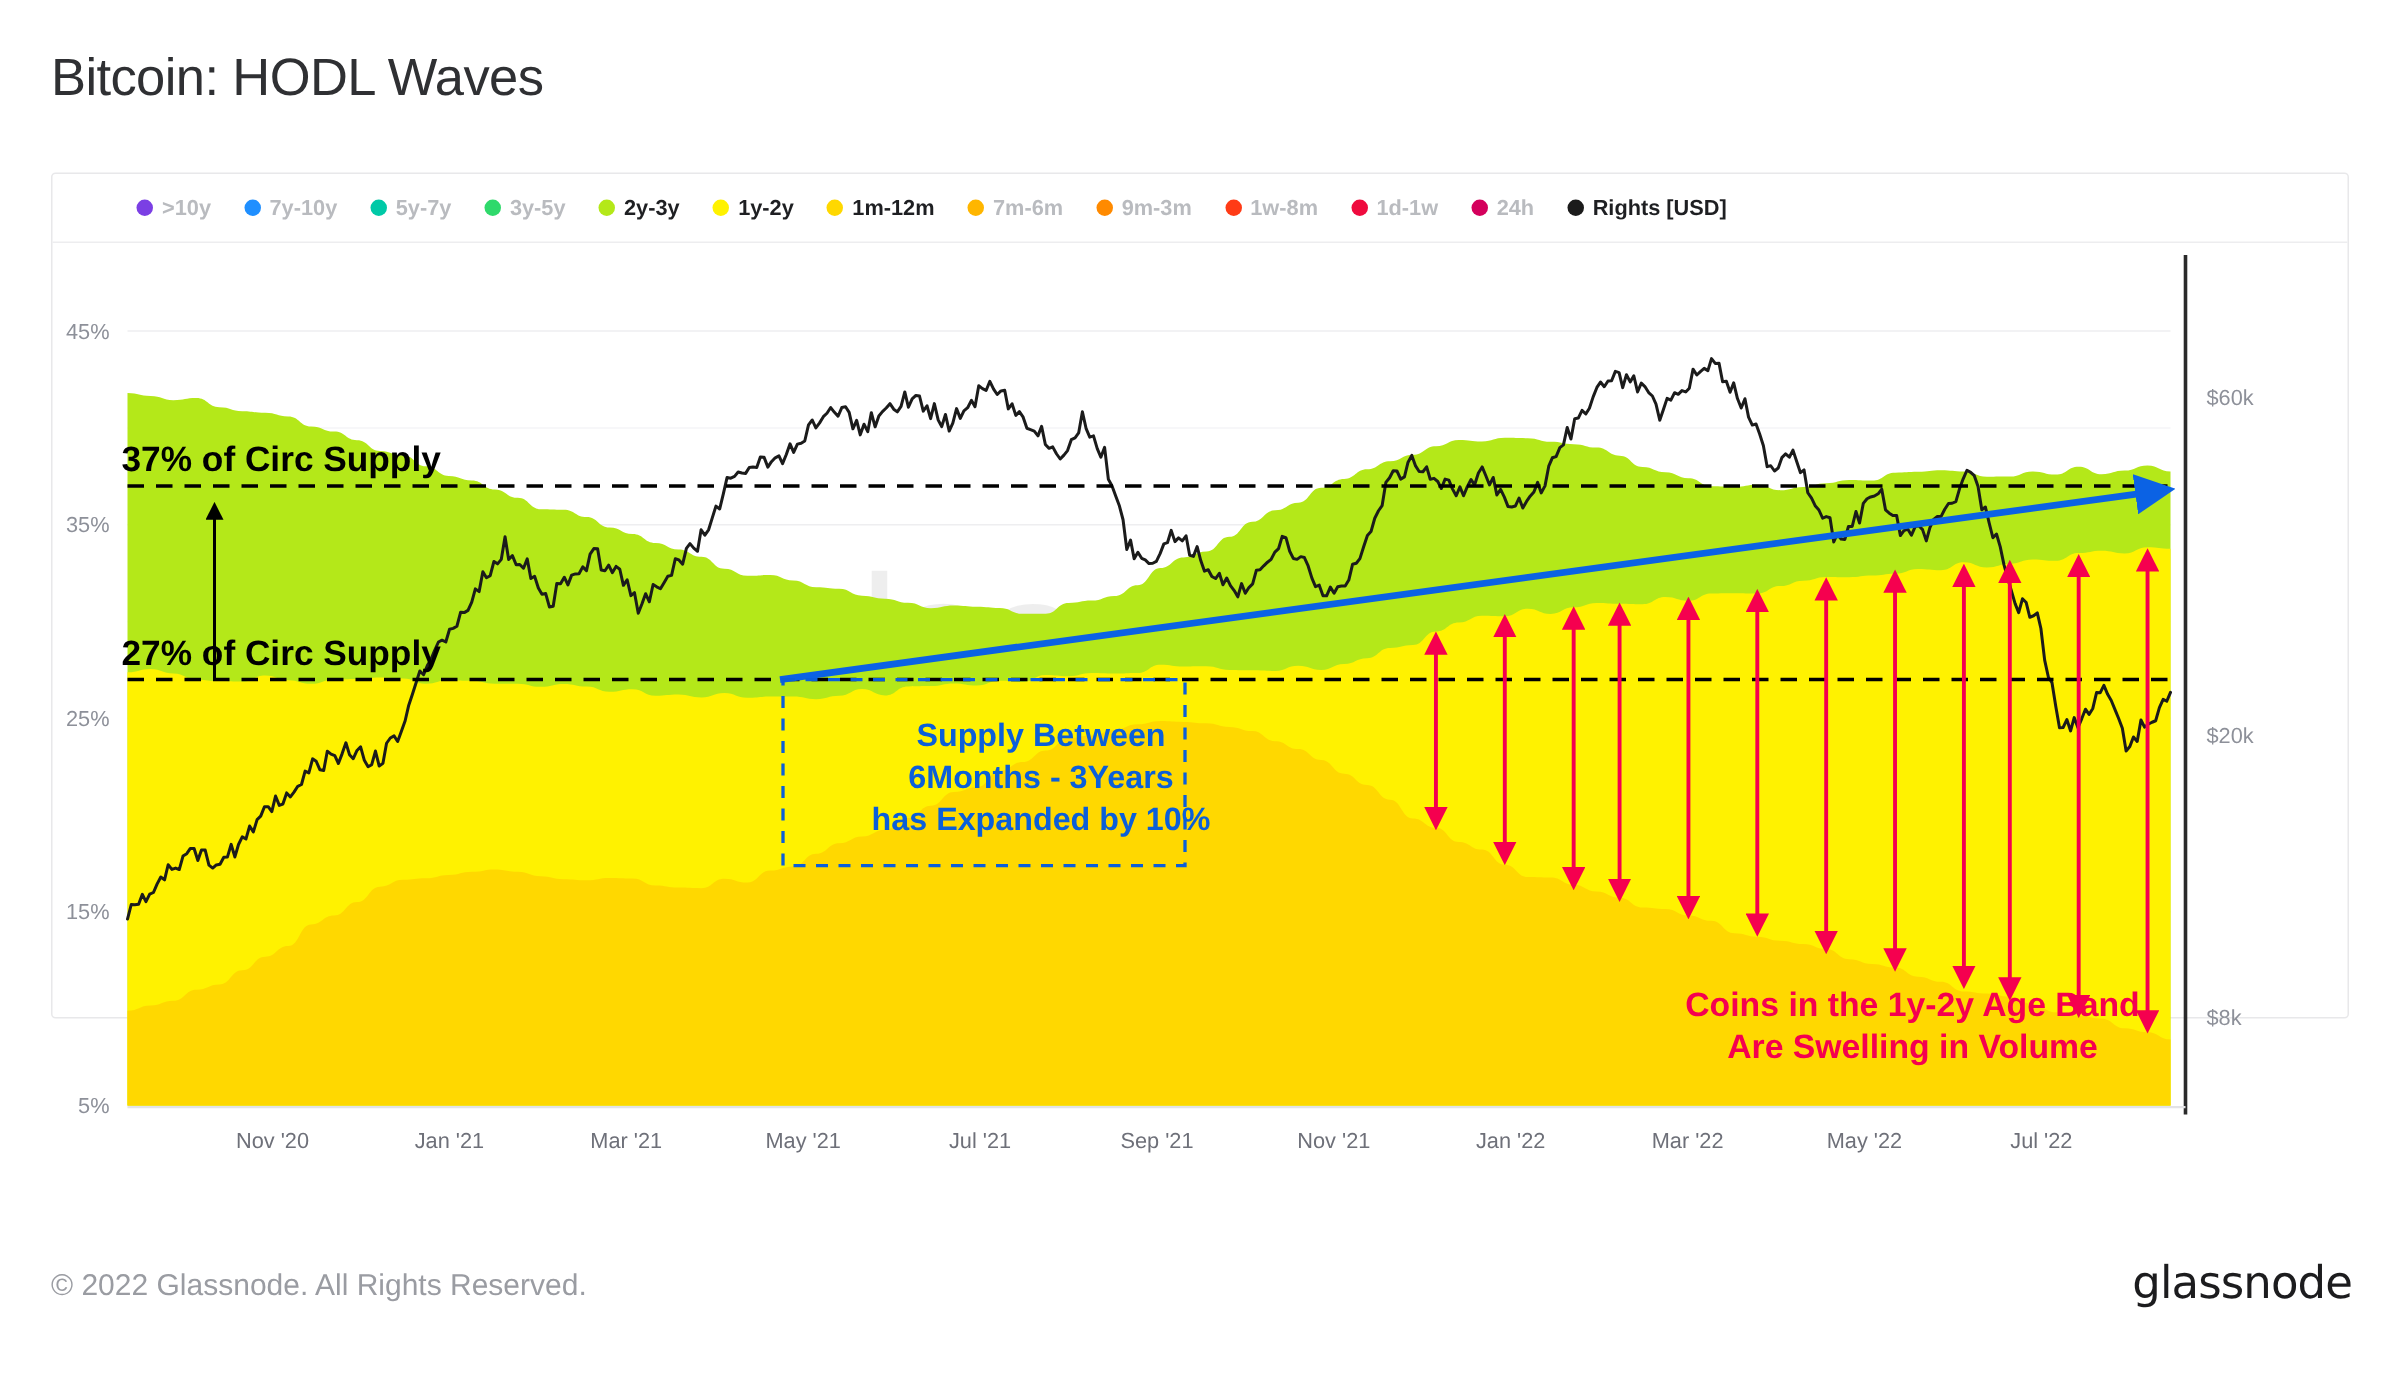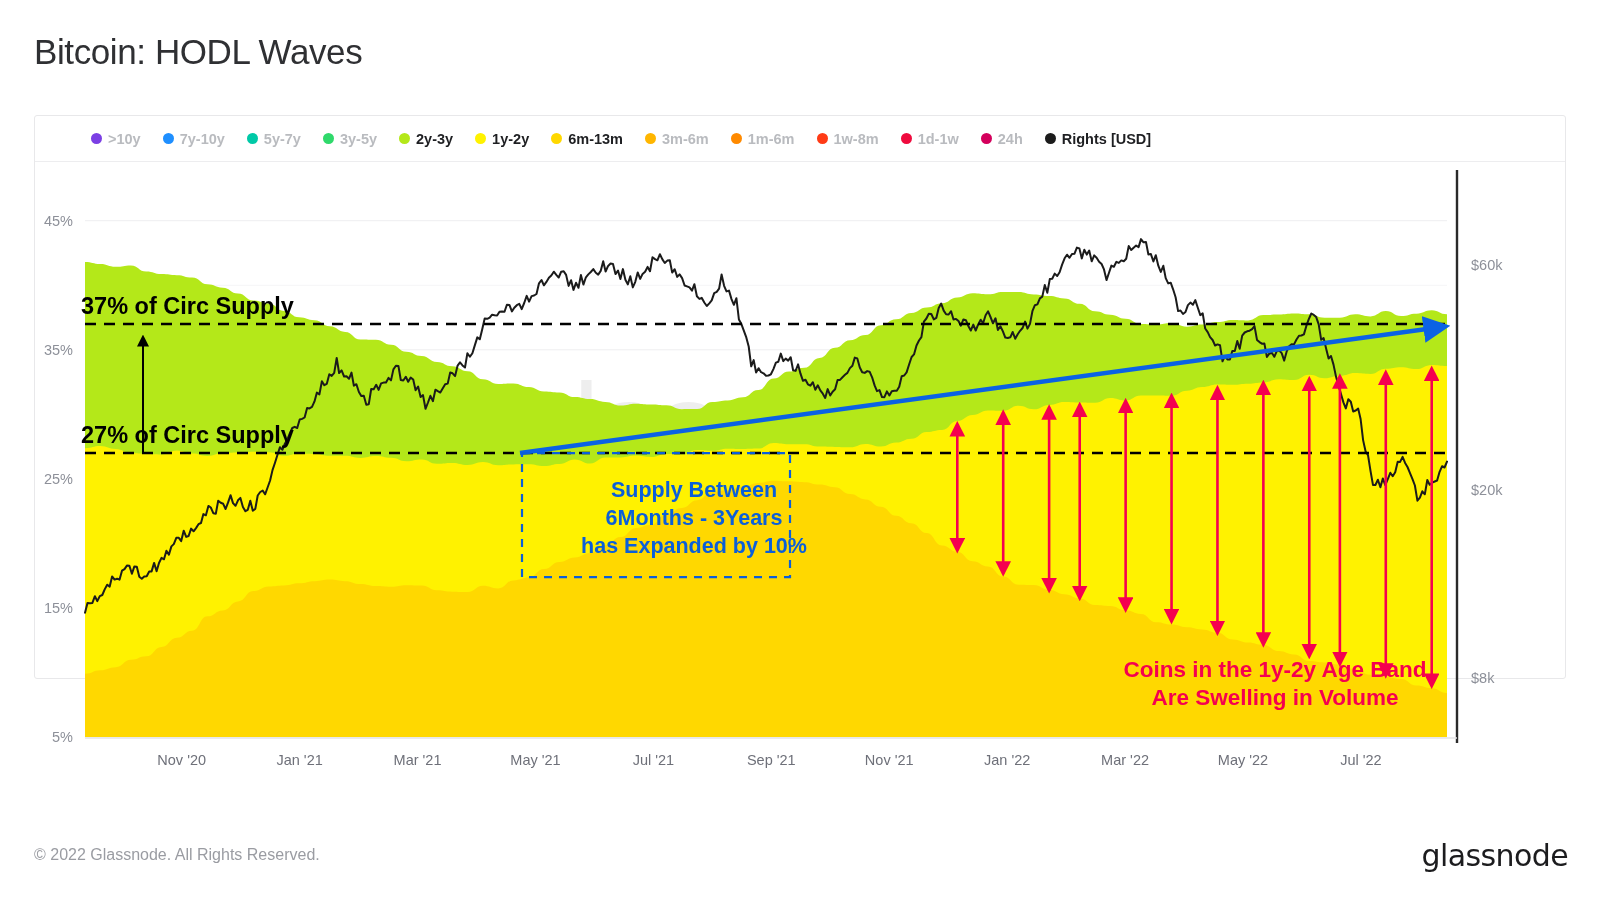--- a/index.html
+++ b/index.html
@@ -113,21 +113,21 @@
   .anno-red {
     font-family: "Liberation Sans", sans-serif;
     font-size: 22.5px;
     font-weight: 700;
     fill: #f5004f;
   }
   #footer-left {
     position: absolute;
     left: 34px;
     top: 846px;
-    font-size: 16px;
+    font-size: 20px;
     color: #9a9ca2;
   }
   #footer-logo {
     position: absolute;
     right: 32px;
     top: 838px;
     font-size: 30px;
     letter-spacing: -0.6px;
     color: #1c1c1e;
     font-family: "DejaVu Sans", sans-serif;
@@ -160,29 +160,29 @@
       <div class="legend-item active">
         <span class="legend-dot" style="background: rgb(180, 232, 25);"></span>
         <span class="legend-label">2y-3y</span>
       </div>
       <div class="legend-item active">
         <span class="legend-dot" style="background: rgb(255, 242, 0);"></span>
         <span class="legend-label">1y-2y</span>
       </div>
       <div class="legend-item active">
         <span class="legend-dot" style="background: rgb(255, 216, 0);"></span>
-        <span class="legend-label">6m-13m</span>
+        <span class="legend-label">1m-12m</span>
       </div>
       <div class="legend-item">
         <span class="legend-dot" style="background: rgb(255, 182, 0);"></span>
-        <span class="legend-label">3m-6m</span>
+        <span class="legend-label">7m-6m</span>
       </div>
       <div class="legend-item">
         <span class="legend-dot" style="background: rgb(255, 138, 0);"></span>
-        <span class="legend-label">1m-6m</span>
+        <span class="legend-label">9m-3m</span>
       </div>
       <div class="legend-item">
         <span class="legend-dot" style="background: rgb(255, 59, 22);"></span>
         <span class="legend-label">1w-8m</span>
       </div>
       <div class="legend-item">
         <span class="legend-dot" style="background: rgb(239, 11, 62);"></span>
         <span class="legend-label">1d-1w</span>
       </div>
       <div class="legend-item">

